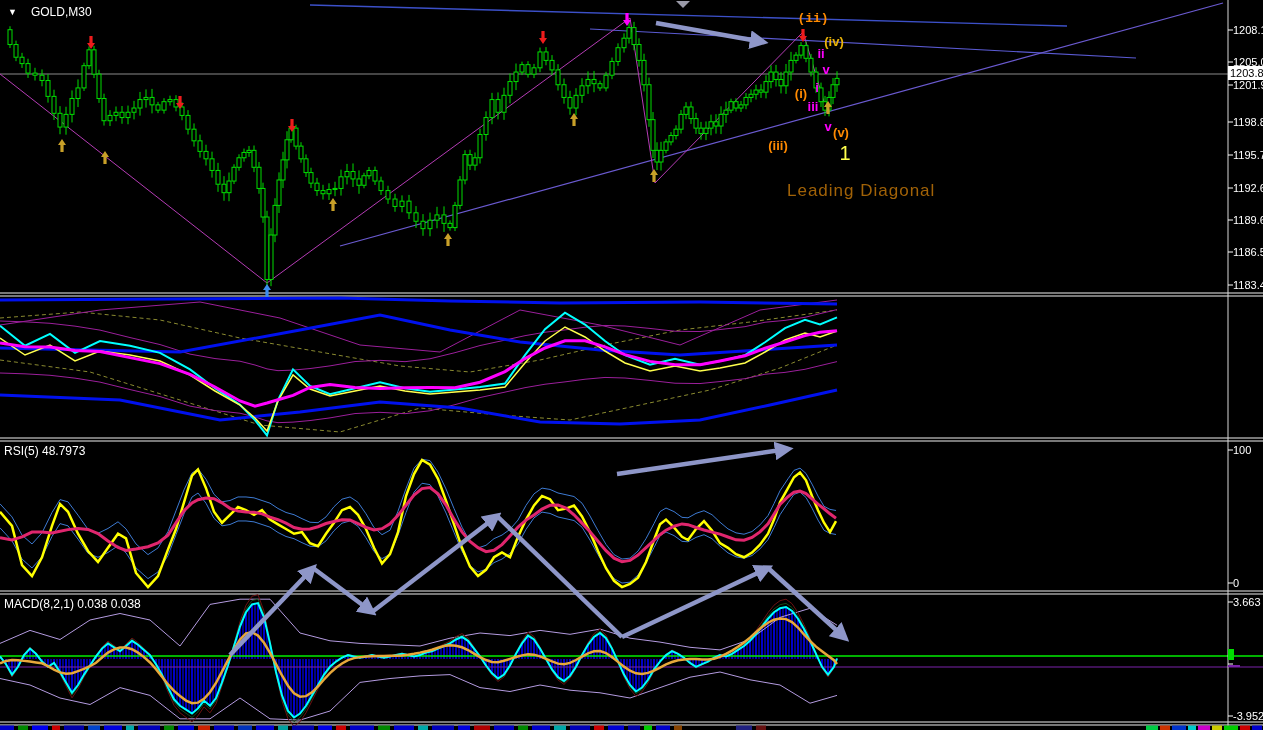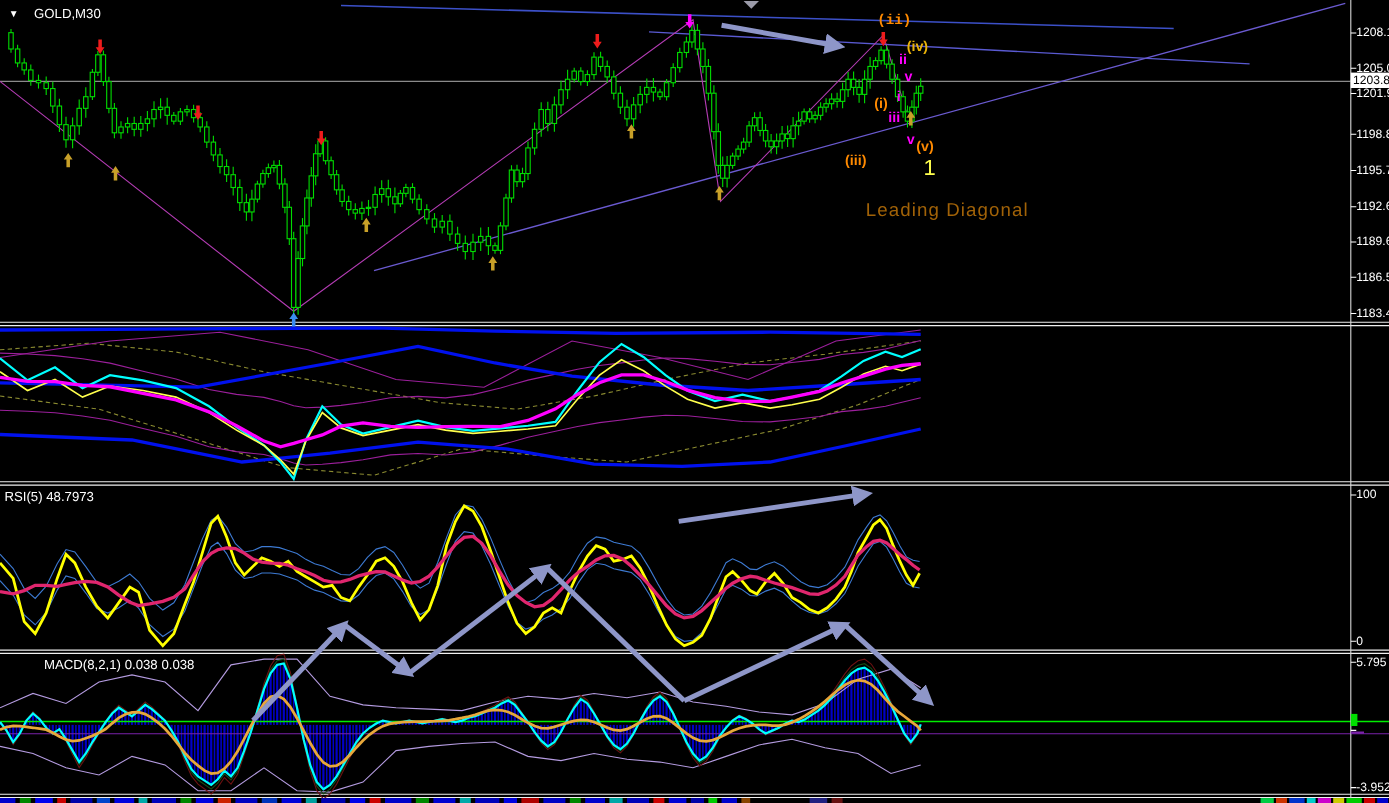--- a/index.html
+++ b/index.html
@@ -3,21 +3,21 @@
 <meta charset="utf-8">
 <style>
   html,body{margin:0;padding:0;background:#111;}
   .screen{position:relative;width:1263px;height:730px;background:#000;overflow:hidden;
           font-family:"Liberation Sans",sans-serif;}
   #cv{position:absolute;left:0;top:0;}
   .symbol{position:absolute;left:8px;top:5px;color:#fff;font-size:12px;display:flex;align-items:center;}
   .symbol .tri{font-size:9px;margin-right:14px;color:#fff;}
   .ind-label{position:absolute;left:4px;color:#fff;font-size:12px;}
   #rsi-label{top:444px;}
-  #macd-label{top:597px;margin-left:36px;}
+  #macd-label{top:597px;}
   .diag{position:absolute;left:787px;top:181px;color:#a16207;font-size:17px;letter-spacing:1px;}
   .axis-label{position:absolute;color:#fff;font-size:11px;left:1233px;white-space:nowrap;}
   .wl{position:absolute;transform:translateX(-50%);font-size:13px;font-weight:bold;white-space:nowrap;}
   .wl.big{font-size:20px;font-weight:normal;}
   .price-tag{position:absolute;left:1228px;top:66px;width:35px;height:14px;background:#fff;color:#000;
              font-size:11px;display:flex;align-items:center;justify-content:flex-start;padding-left:2px;box-sizing:border-box;}
 </style>
 </head>
 <body>
 
@@ -787,20 +787,20 @@
       <div class="axis-label" style="top: 56px;">1205.00</div>
       <div class="axis-label" style="top: 79px;">1201.90</div>
       <div class="axis-label" style="top: 116px;">1198.85</div>
       <div class="axis-label" style="top: 149px;">1195.75</div>
       <div class="axis-label" style="top: 182px;">1192.65</div>
       <div class="axis-label" style="top: 214px;">1189.60</div>
       <div class="axis-label" style="top: 246px;">1186.50</div>
       <div class="axis-label" style="top: 279px;">1183.40</div>
       <div class="axis-label" style="top: 444px;">100</div>
       <div class="axis-label" style="top: 577px;">0</div>
-      <div class="axis-label" style="top: 596px;">5.795</div>
+      <div class="axis-label" style="top: 596px;">3.663</div>
       <div class="axis-label" style="top: 652px; margin-left: 37px;">0.00</div>
       <div class="axis-label" style="top: 710px;">-3.952</div>
     </div>
   <div class="price-tag">
     <span>1203.81</span>
   </div>
 </div>
 
 </body></html>

